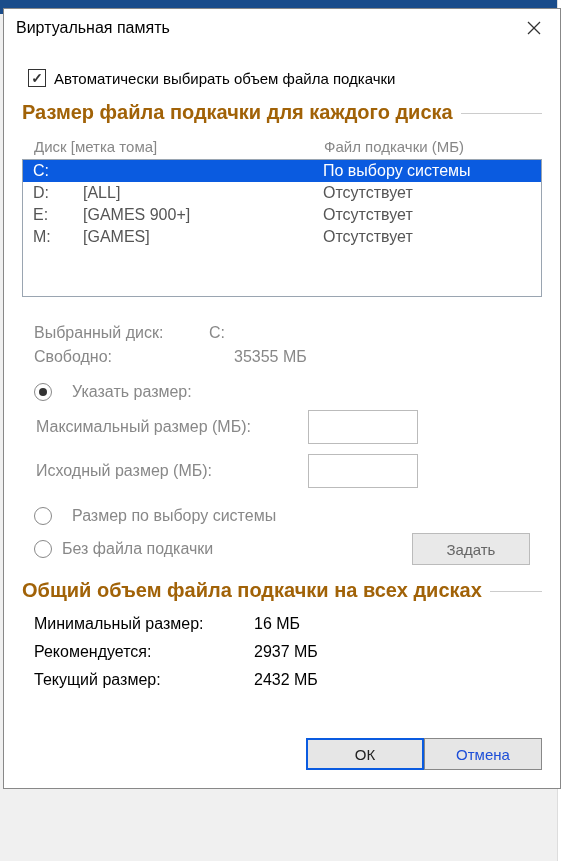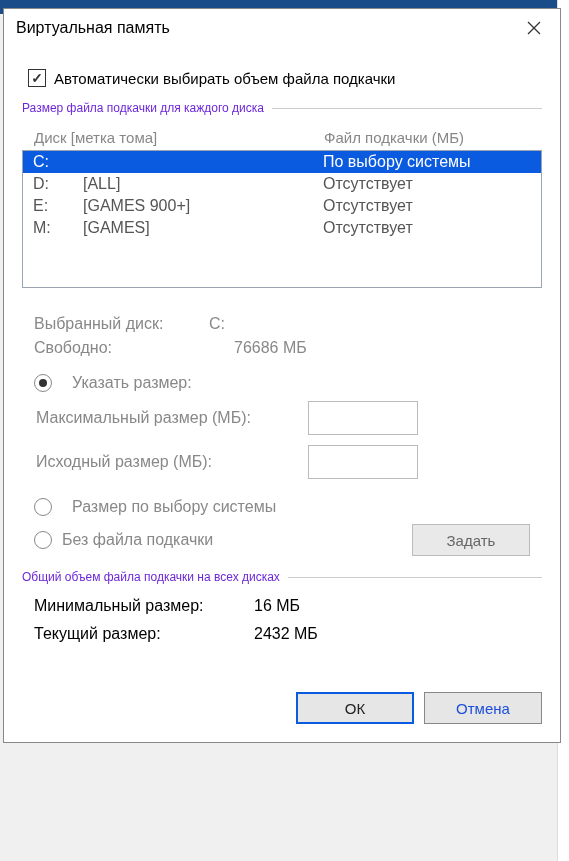--- a/index.html
+++ b/index.html
@@ -71,24 +71,25 @@
       cursor: pointer;
       background: #fff;
     }
     .checkbox.checked::after {
       content: "✓";
       color: #333;
       font-size: 14px;
       font-weight: 800;
     }
     .group-header {
-      font-size: 12px;
-      color: #6d28d9;
+      font-size: 20px;
+      color: #a16207;
       position: relative;
       margin-bottom: 4px;
+      font-weight: bold;
     }
     .group-header::after {
       content: "";
       position: absolute;
       left: 0;
       right: 0;
       top: 50%;
       height: 1px;
       background: #ccc;
       z-index: 0;
@@ -215,21 +216,21 @@
     }
     .totals {
       padding: 4px 0 10px 12px;
     }
     .totals .detail-row {
       padding: 5px 0;
     }
     .footer {
       display: flex;
       justify-content: flex-end;
-      gap: 10px;
+      gap: 0;
       padding: 18px 18px 18px 4px;
     }
   </style>
 </head>
 <body>
 
 <div class="bg-window"></div>
 <div class="bg-right"></div>
 
 <div class="dialog">
@@ -282,21 +283,21 @@
         <div class="pf">Отсутствует</div>
       </div>
     </div>
 
     <div class="detail-row disabled">
       <div class="key">Выбранный диск:</div>
       <div class="val" style="margin-left:-25px">C:</div>
     </div>
     <div class="detail-row disabled">
       <div class="key">Свободно:</div>
-      <div class="val">76686 МБ</div>
+      <div class="val">35355 МБ</div>
     </div>
 
     <div class="radio-block">
       <div class="radio-row disabled">
         <div class="radio selected"></div>
         <div>Указать размер:</div>
       </div>
 
       <div class="size-inputs disabled">
         <div class="size-input-row">
@@ -326,20 +327,24 @@
     <div class="group-header">
       <span>Общий объем файла подкачки на всех дисках</span>
     </div>
 
     <div class="totals">
       <div class="detail-row">
         <div class="key" style="flex:0 0 220px">Минимальный размер:</div>
         <div class="val">16 МБ</div>
       </div>
       <div class="detail-row">
+        <div class="key" style="flex:0 0 220px">Рекомендуется:</div>
+        <div class="val">2937 МБ</div>
+      </div>
+      <div class="detail-row">
         <div class="key" style="flex:0 0 220px">Текущий размер:</div>
         <div class="val">2432 МБ</div>
       </div>
     </div>
 
   </div>
 
   <div class="footer">
     <div class="btn primary">ОК</div>
     <div class="btn enabled">Отмена</div>

